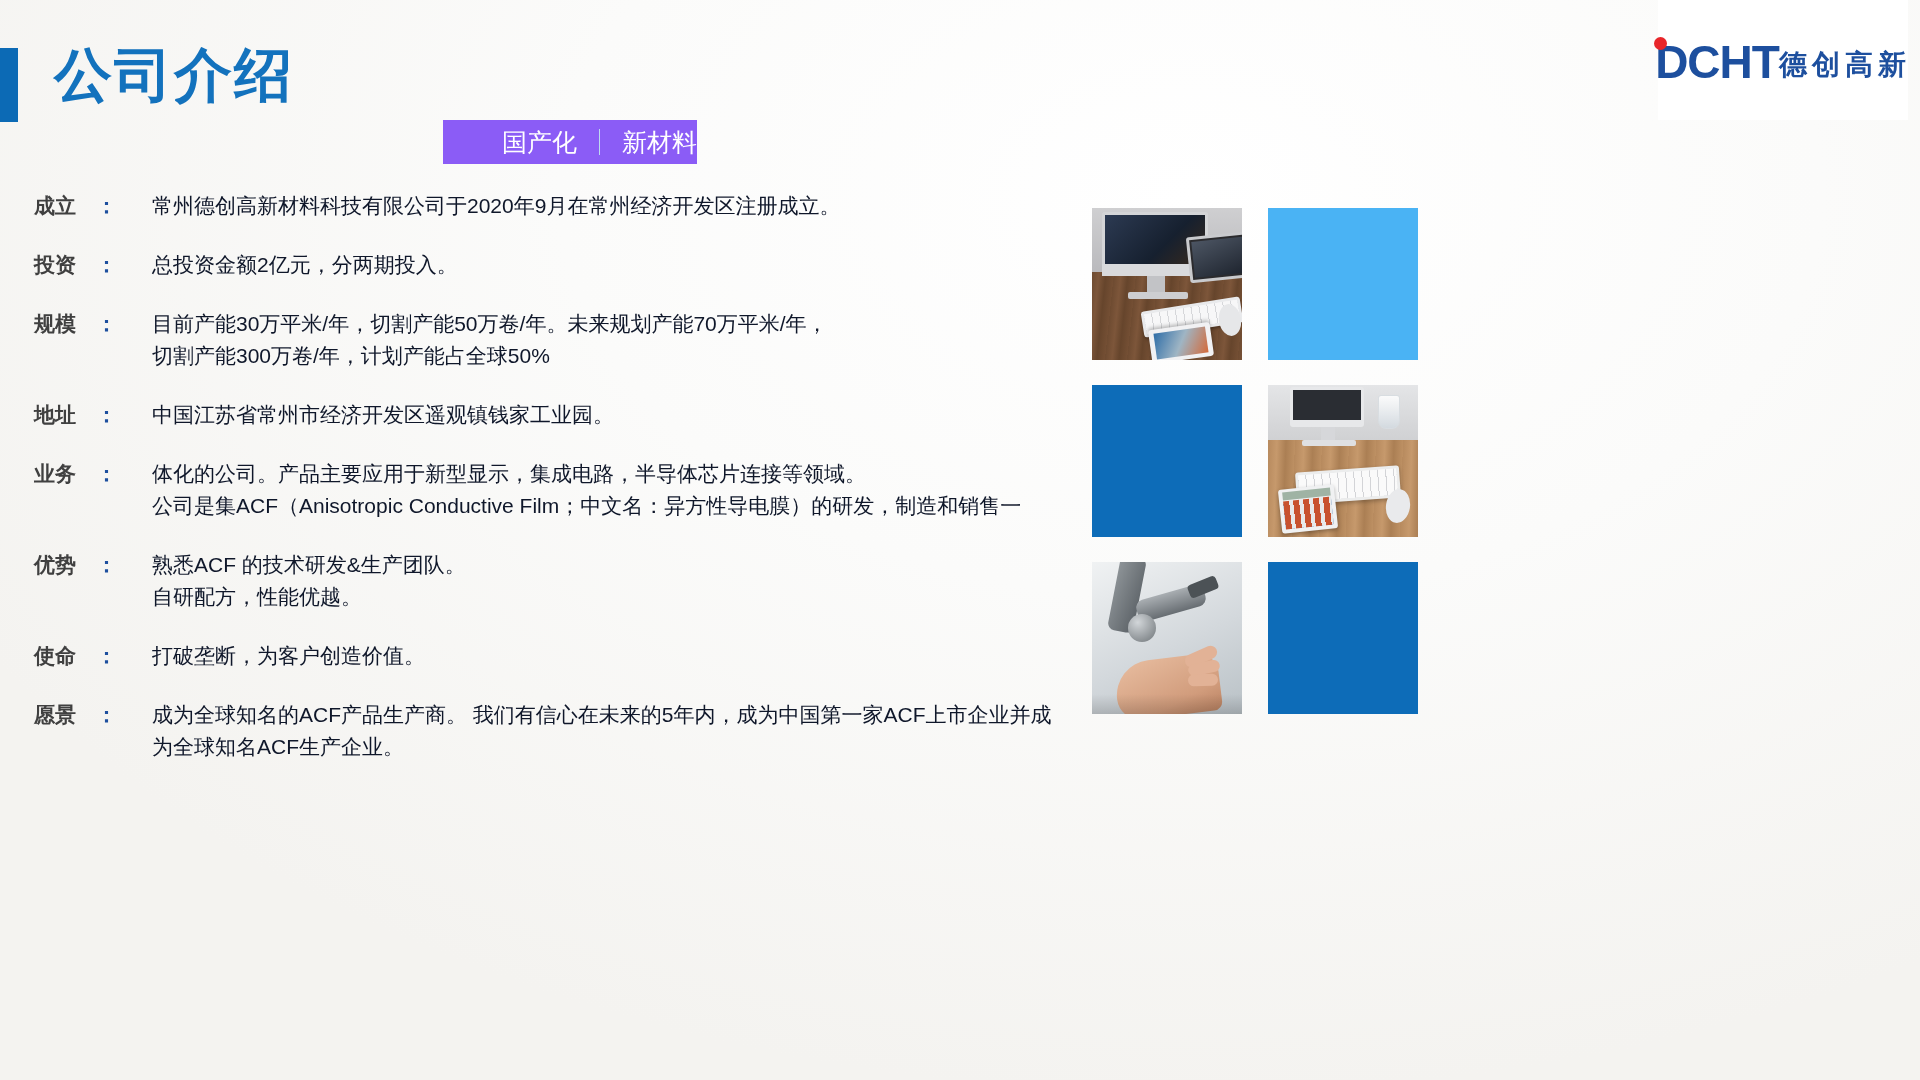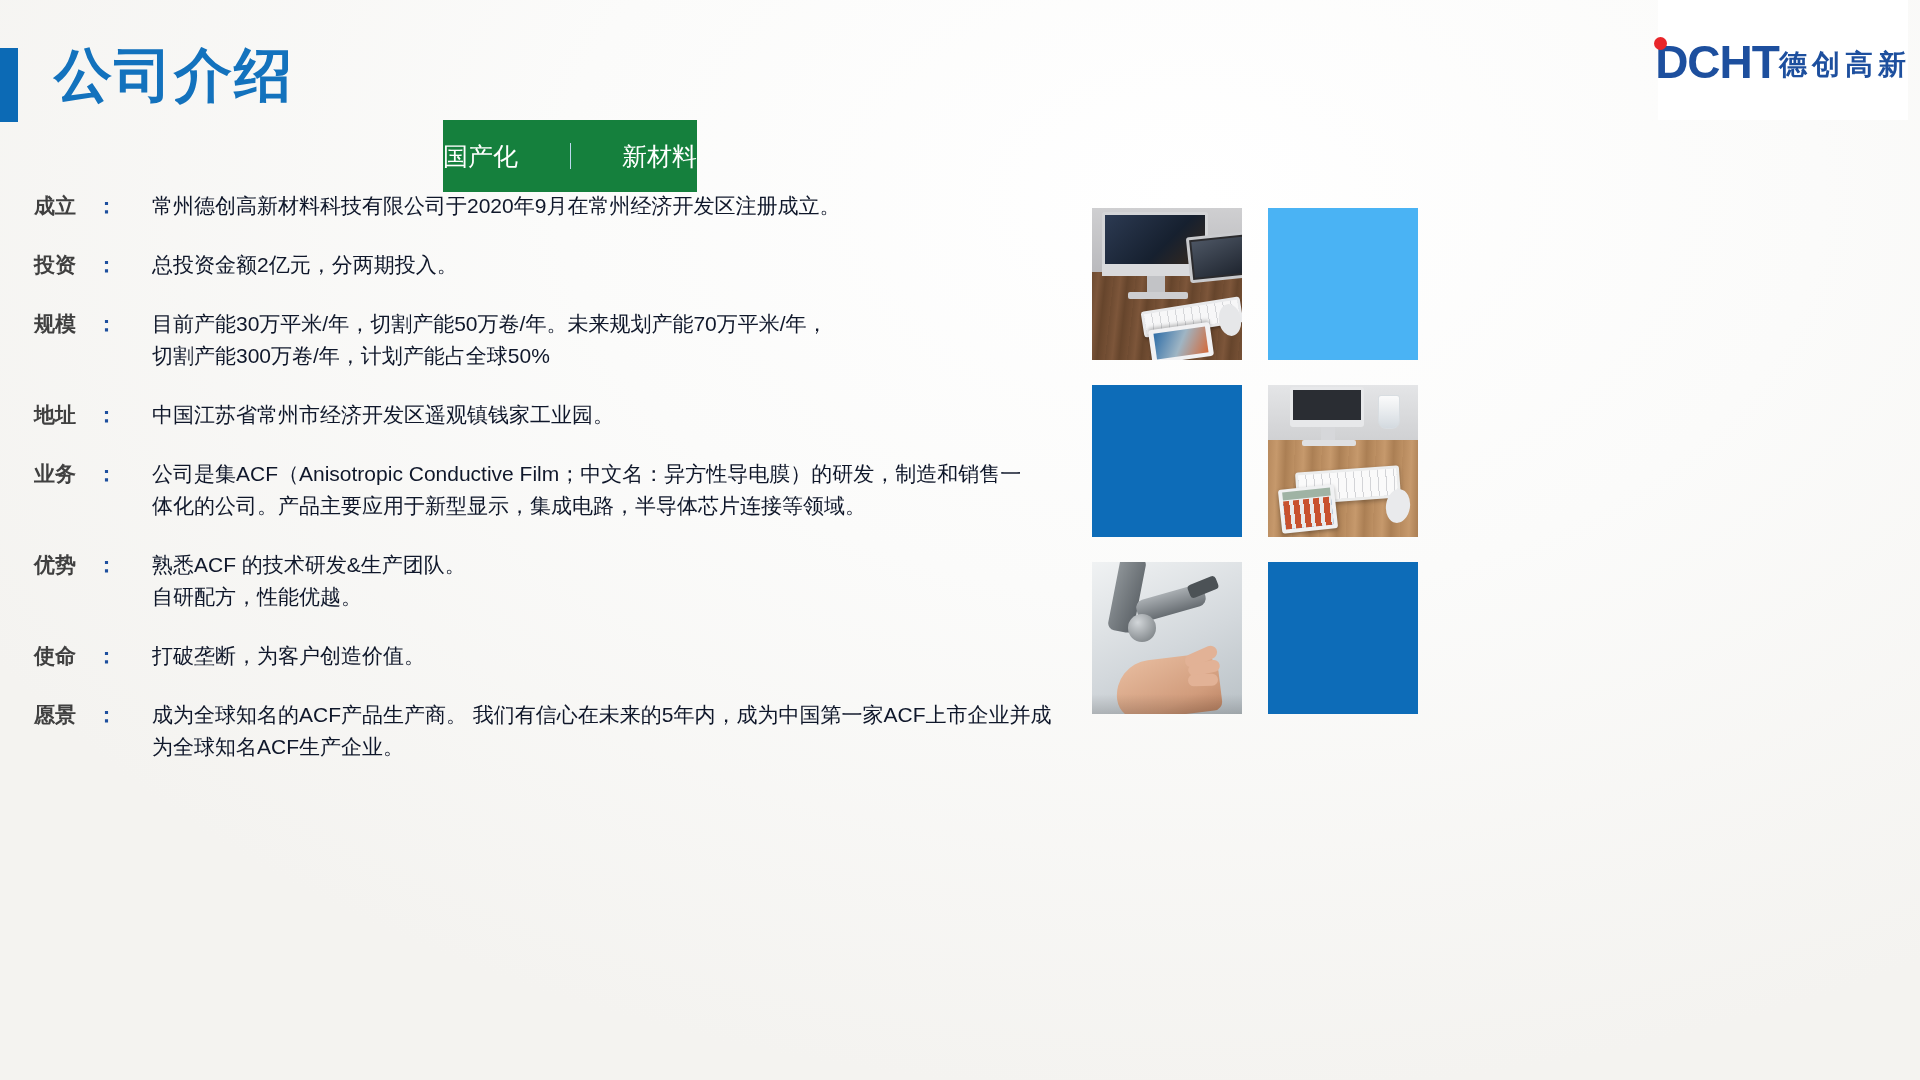--- a/index.html
+++ b/index.html
@@ -59,23 +59,23 @@
     font-size:28px; font-weight:bold;
     color:#1d4f9e;
     letter-spacing:5px;
     line-height:1;
     white-space:nowrap;
   }
 
   
   #tag-bar {
     position:absolute; left:443px; top:120px;
-    width:254px; height:72px;
-    background:#15803d;
-    display:flex; align-items:center; justify-content:space-between;
+    width:254px; height:44px;
+    background:#8b5cf6;
+    display:flex; align-items:center; justify-content:flex-end;
     gap:22px;
   }
   #tag-bar .tag-text {
     font-size:25px; color:#ffffff; line-height:1;
   }
   #tag-bar .tag-div {
     width:1px; height:26px; background:#bdd9ef;
   }
 
   
@@ -341,22 +341,22 @@
       <div class="info-label">地址</div>
       <div class="info-colon">：</div>
       <div class="info-value">
         <span class="vline">中国江苏省常州市经济开发区遥观镇钱家工业园。</span>
       </div>
     </div>
     <div class="info-row">
       <div class="info-label">业务</div>
       <div class="info-colon">：</div>
       <div class="info-value">
+        <span class="vline">体化的公司。产品主要应用于新型显示，集成电路，半导体芯片连接等领域。</span>
         <span class="vline">公司是集ACF（Anisotropic Conductive Film；中文名：异方性导电膜）的研发，制造和销售一</span>
-        <span class="vline">体化的公司。产品主要应用于新型显示，集成电路，半导体芯片连接等领域。</span>
       </div>
     </div>
     <div class="info-row">
       <div class="info-label">优势</div>
       <div class="info-colon">：</div>
       <div class="info-value">
         <span class="vline">熟悉ACF 的技术研发&amp;生产团队。</span>
         <span class="vline">自研配方，性能优越。</span>
       </div>
     </div>

